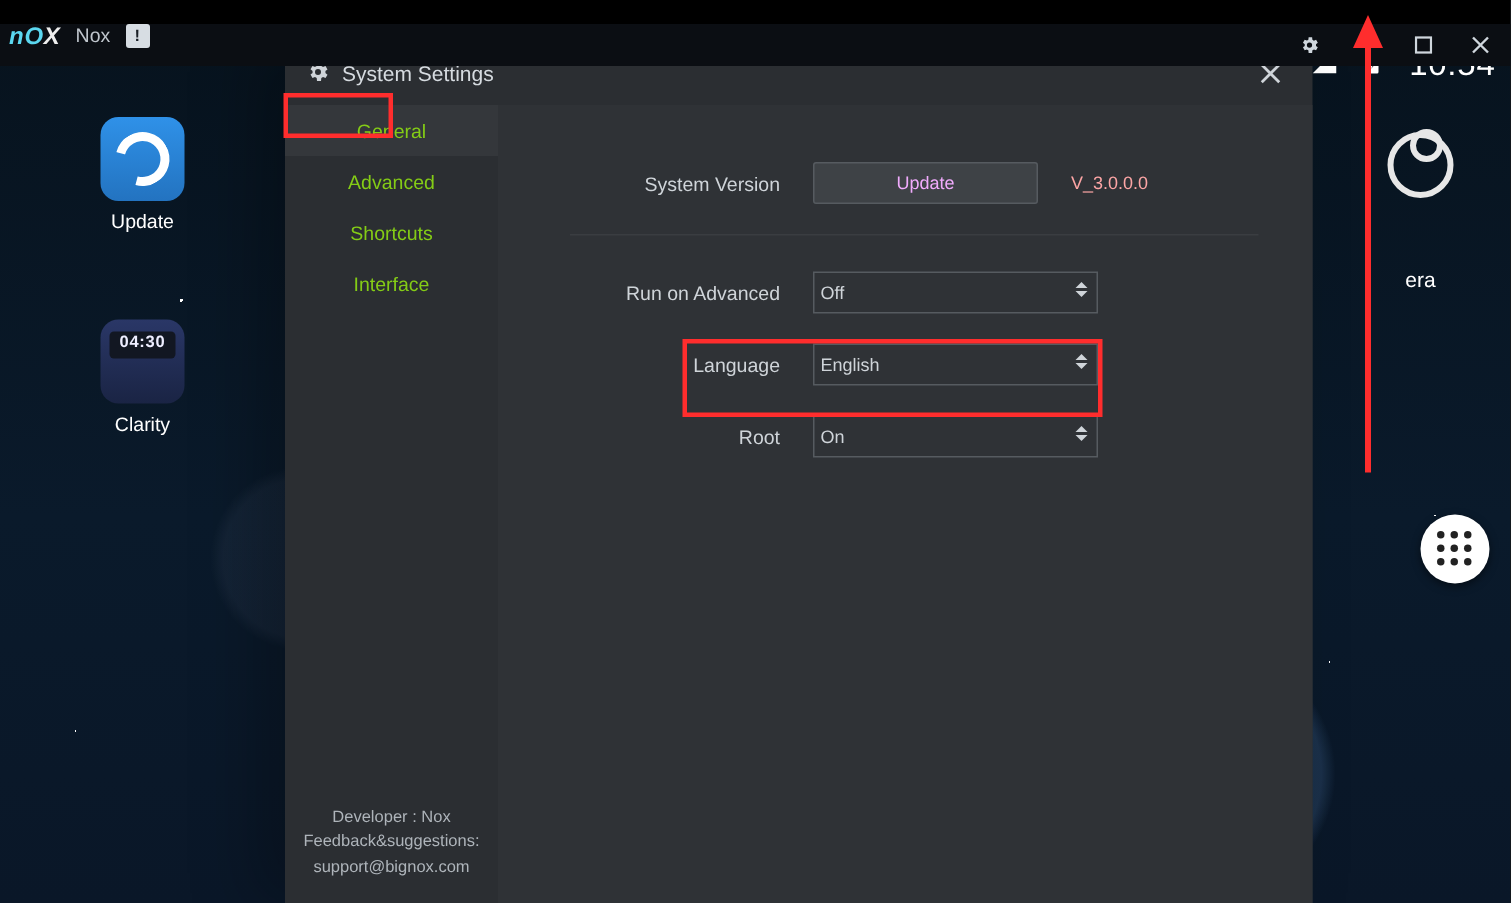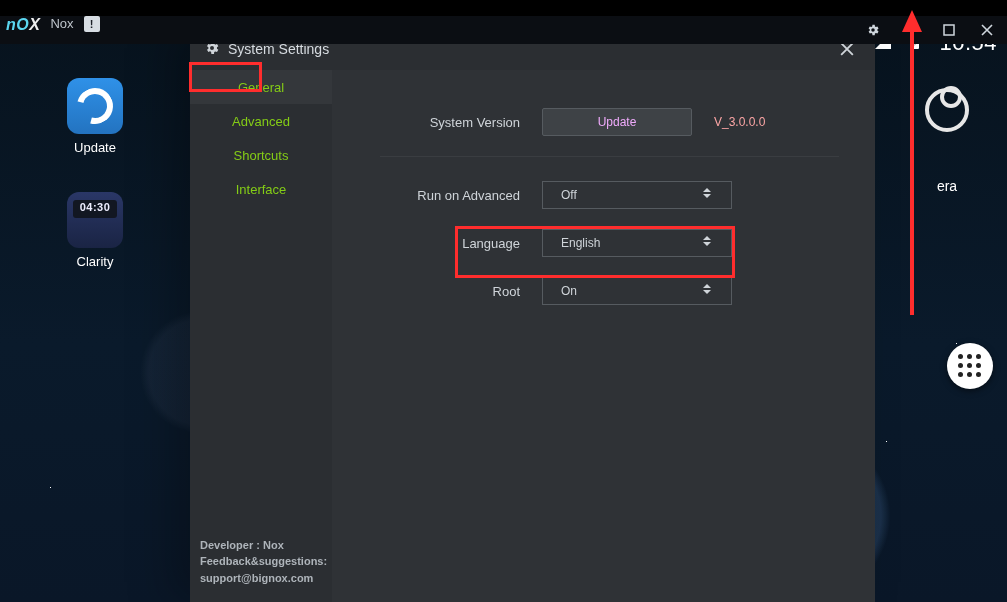--- a/index.html
+++ b/index.html
@@ -67,29 +67,29 @@
     margin-left:28px;
   }
   .modal-head { height:42px; display:flex; align-items:center; padding:0 14px; }
   .modal-head .title { display:flex; align-items:center; gap:8px; font-size:14px; color:#d6dbe0; }
   .modal-head .close { margin-left:auto; width:28px; height:28px; display:flex; align-items:center; justify-content:center; cursor:pointer; }
   .modal-body { flex:1; display:flex; }
 
   .side { width:142px; background:#2b2e32; display:flex; flex-direction:column; }
   .tab { height:34px; display:flex; align-items:center; justify-content:center; font-size:13px; color:#84cc16; cursor:pointer; }
   .tab.active { color:#84cc16; background:#34373b; }
-  .side .info { margin-top:auto; padding:12px 10px 16px 10px; font-size:11px; color:#aeb4ba; line-height:1.5;font-weight:bold; }
+  .side .info { margin-top:auto; padding:12px 10px 16px 10px; font-size:11px; color:#aeb4ba; text-align:center; line-height:1.5; }
 
   .content { flex:1; background:#2f3236; padding:28px 36px 28px 48px; }
   .row { display:flex; align-items:center; height:48px; gap:22px; }
   .row .label { width:140px; text-align:right; font-size:13px; color:#cfd4d9; }
   .btn-update { width:150px; height:28px; background:#3e4246; border:1px solid #565b60; color:#f0abfc; font-size:12px; border-radius:2px; cursor:pointer; }
   .ver { font-size:12px; color:#fca5a5; }
   .divider { height:1px; background:#3a3d41; margin:10px 0 14px 0; }
-  .select { position:relative; width:190px; height:28px; border:1px solid #565b60; background:#2f3236; display:flex; align-items:center; padding:0 18px; color:#cfd4d9; font-size:12px; cursor:pointer; }
+  .select { position:relative; width:190px; height:28px; border:1px solid #565b60; background:#2f3236; display:flex; align-items:center; padding:0 4px; color:#cfd4d9; font-size:12px; cursor:pointer; }
   .select .caret { margin-left:auto; width:10px; height:14px; }
   .select .caret:before, .select .caret:after { content:""; display:block; width:0; height:0; border-left:4px solid transparent; border-right:4px solid transparent; }
   .select .caret:before { border-bottom:4px solid #cfd4d9; margin-bottom:2px; }
   .select .caret:after  { border-top:4px solid #cfd4d9; }
 
   
   .hl { position:absolute; border:3px solid #ff2d2d; pointer-events:none; z-index:20; }
 
   
   .arrow { position:absolute; z-index:30; pointer-events:none; }
@@ -145,21 +145,21 @@
           <path d="M7 5 4 10h3l-2 4 5-6H7Z" fill="#2b2e32"></path>
         </svg>
     </span>
     <span class="time">10:54</span>
   </div>
 
   <div class="desktop-icon" style="left:56px; top:50px;">
     <div class="tile browser-tile"></div>
     <span>Update</span>
   </div>
-  <div class="desktop-icon" style="left:56px; top:164px;">
+  <div class="desktop-icon" style="left:56px; top:185px;">
     <div class="tile clarity-tile"></div>
     <span>Clarity</span>
   </div>
 
   <div class="camera-cut">
     <div class="cam-ring"></div>
     <div style="height:46px;"></div>
     <span>era</span>
   </div>
 

